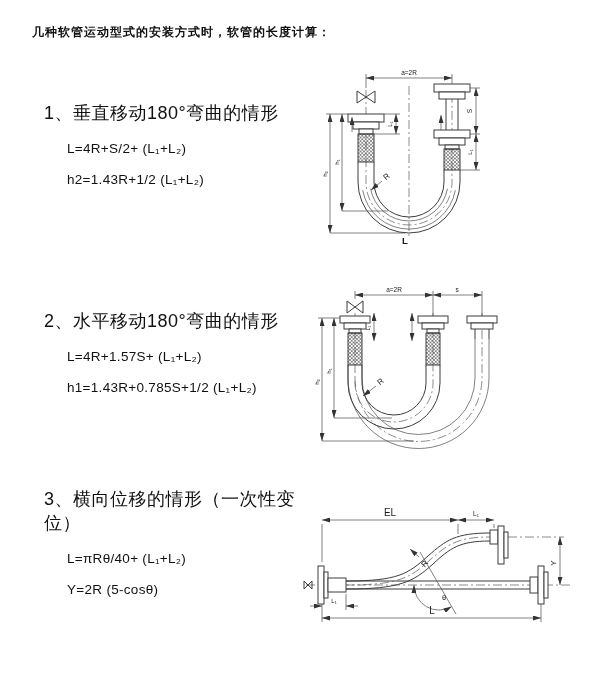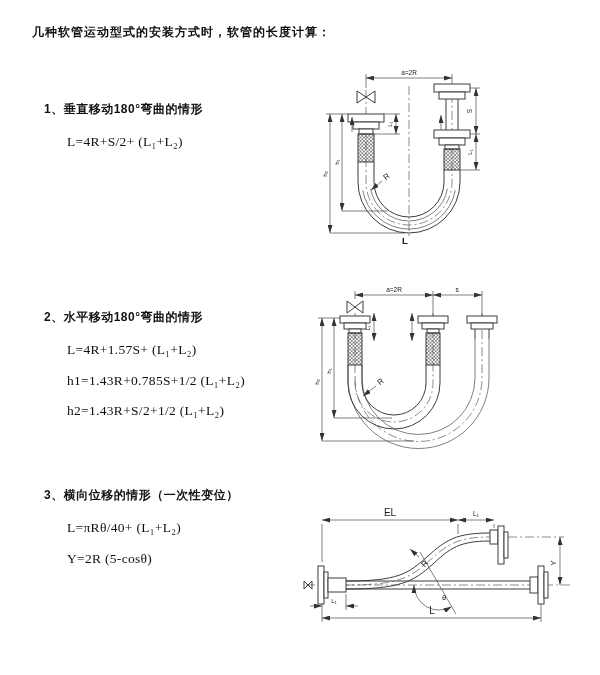--- a/index.html
+++ b/index.html
@@ -6,22 +6,22 @@
   body {
     width:600px; height:675px; position:relative; overflow:hidden;
     background:#ffffff; color:#111;
     font-family:"Liberation Sans","DejaVu Sans",sans-serif;
   }
   .title {
     position:absolute; left:32px; top:24px;
     font-size:12px; font-weight:bold; letter-spacing:1px;
   }
   .section { position:absolute; left:44px; width:285px; }
-  .sec-heading { font-size:12px; font-weight:bold; letter-spacing:0.5px; }
-  ul.formulas { list-style:none; margin:9px 0 0 0; padding:0;font-family:Liberation Serif, serif; }
+  .sec-heading { font-size:18px; font-weight:normal; letter-spacing:0.5px; }
+  ul.formulas { list-style:none; margin:9px 0 0 0; padding:0; }
   ul.formulas li {
     margin-left:23px; line-height:30.5px; font-size:13.5px;
     letter-spacing:0.3px; white-space:nowrap;
   }
   #sec1 { top:101px; }
   #sec2 { top:309px; }
   #sec3 { top:487px; }
   .dwg { position:absolute; }
   #dwg1 { left:308px; top:64px; }
   #dwg2 { left:308px; top:283px; }
@@ -36,29 +36,29 @@
 </style>
 </head>
 <body>
 
 <div class="title">几种软管运动型式的安装方式时，软管的长度计算：</div>
 
 <div class="section" id="sec1">
   <div class="sec-heading">1、垂直移动180°弯曲的情形</div>
   <ul class="formulas">
     <li>L=4R+S/2+ (L₁+L₂)</li>
+    <li>h2=1.43R+1/2 (L₁+L₂)</li>
   </ul>
 </div>
 
 <div class="section" id="sec2">
   <div class="sec-heading">2、水平移动180°弯曲的情形</div>
   <ul class="formulas">
     <li>L=4R+1.57S+ (L₁+L₂)</li>
     <li>h1=1.43R+0.785S+1/2 (L₁+L₂)</li>
-    <li>h2=1.43R+S/2+1/2 (L₁+L₂)</li>
   </ul>
 </div>
 
 <div class="section" id="sec3">
   <div class="sec-heading">3、横向位移的情形（一次性变位）</div>
   <ul class="formulas">
     <li>L=πRθ/40+ (L₁+L₂)</li>
     <li>Y=2R (5-cosθ)</li>
   </ul>
 </div>

